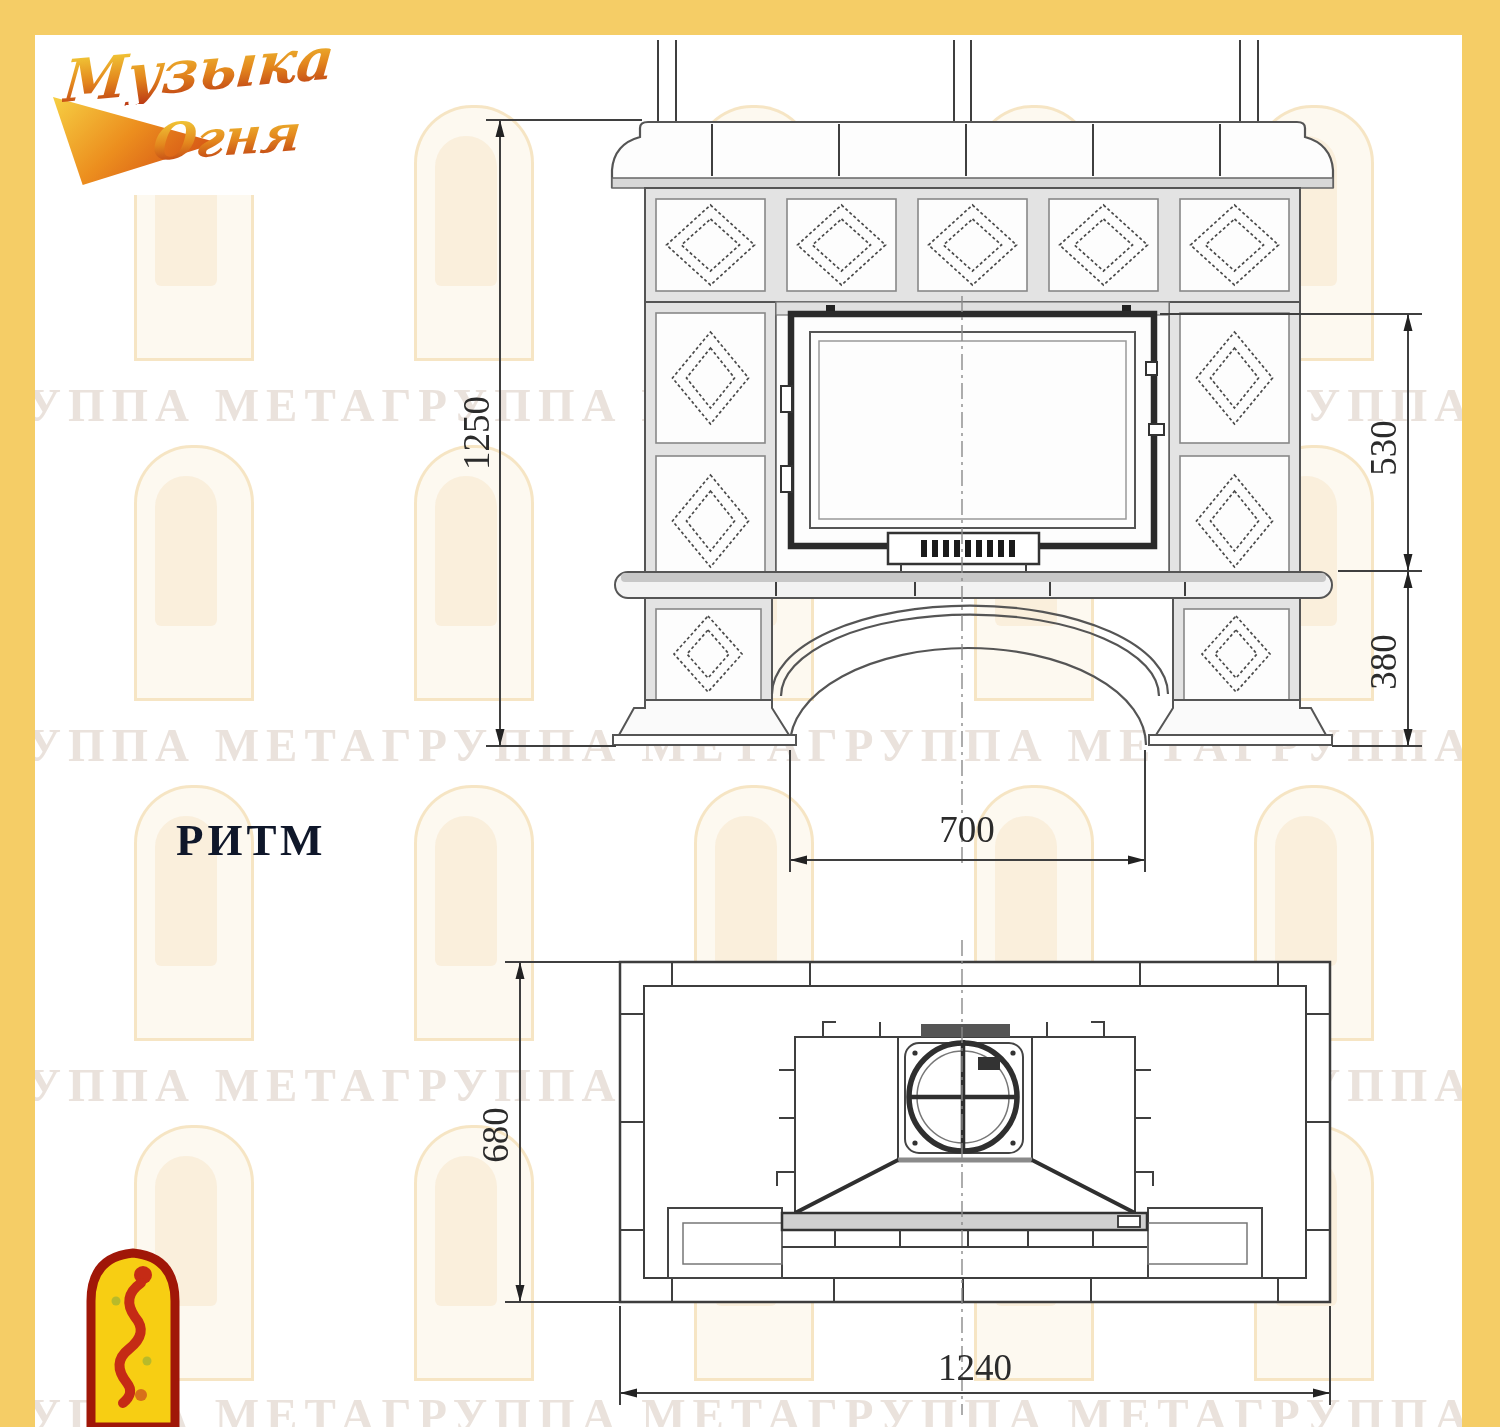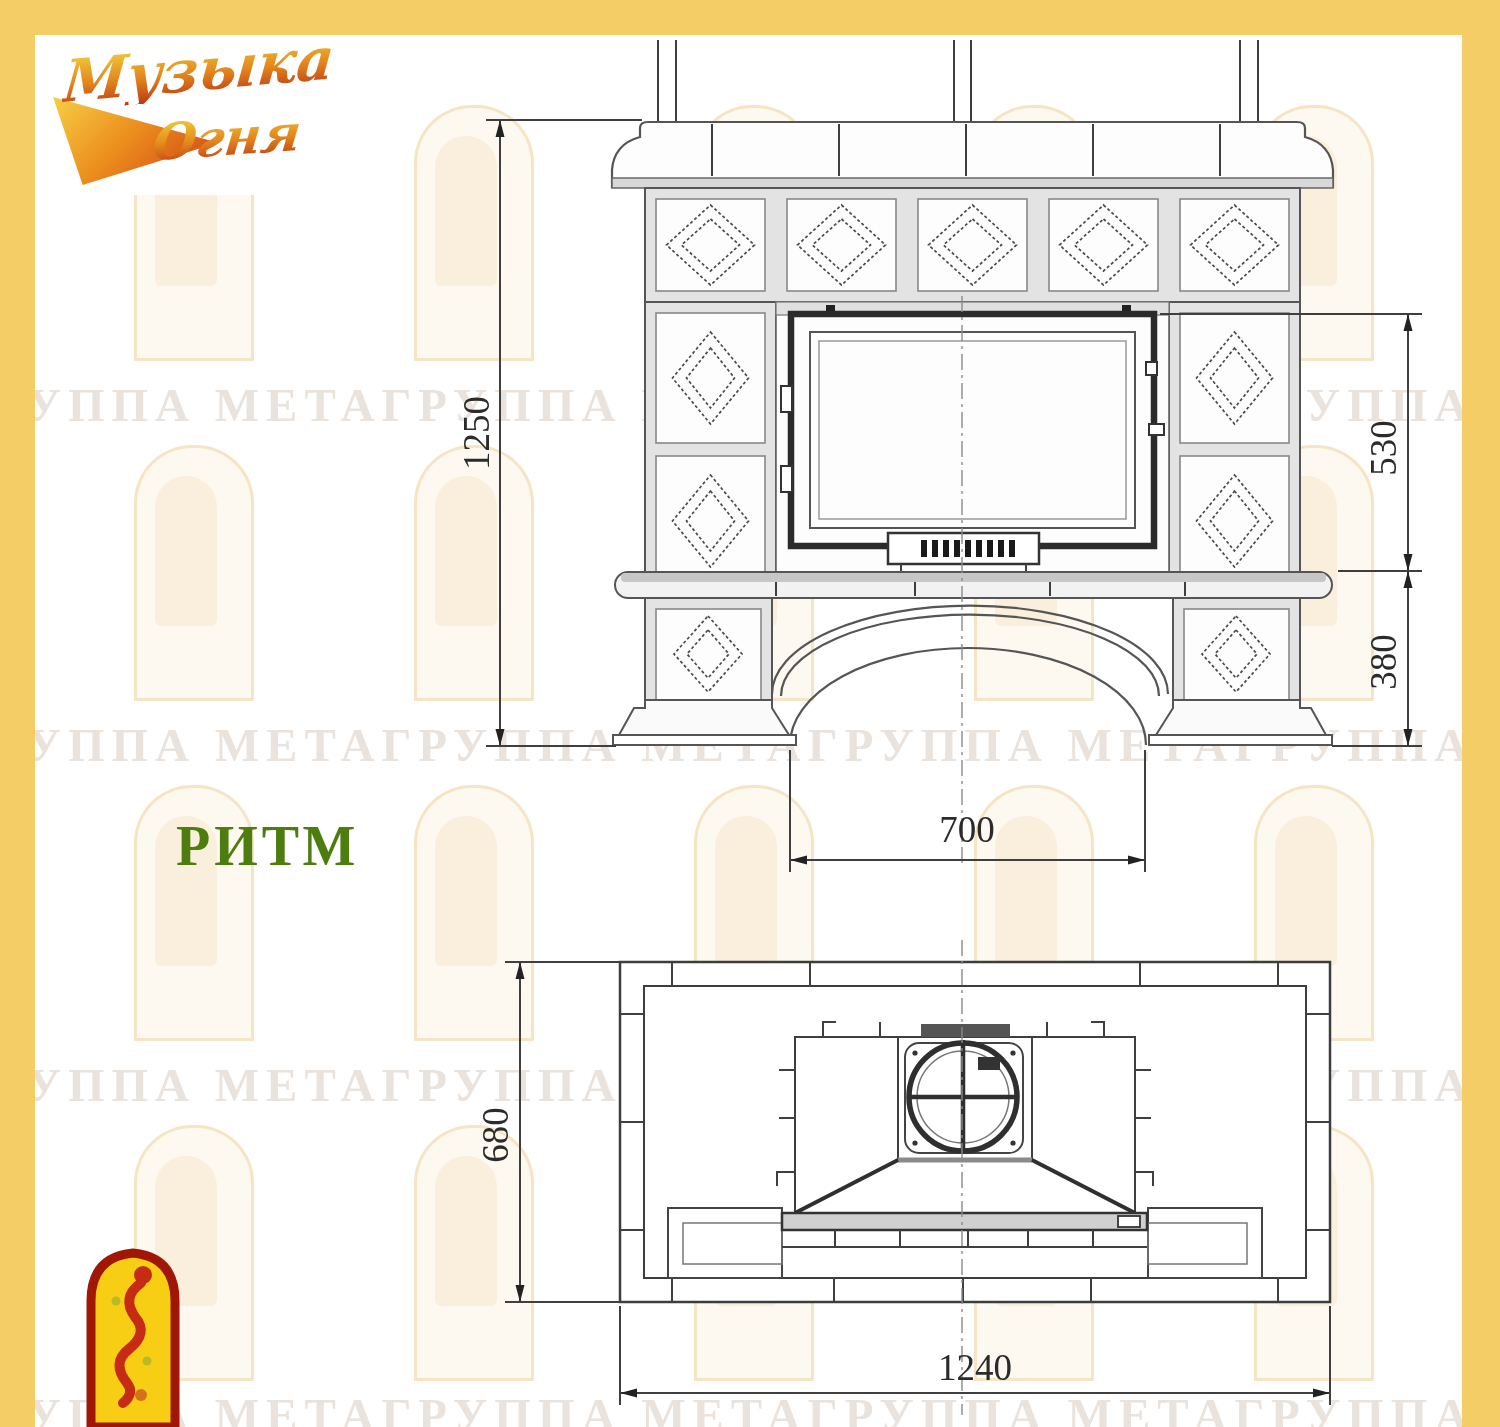--- a/index.html
+++ b/index.html
@@ -40,22 +40,22 @@
     position:absolute;font-family:"DejaVu Serif",serif;font-style:italic;font-weight:bold;
     background:linear-gradient(180deg,#f0c335 10%,#e3861d 55%,#bb3a14 100%);
     -webkit-background-clip:text;background-clip:text;color:transparent;
     text-shadow:none;line-height:1;
   }
   #logo-line1{left:28px;top:6px;font-size:58px;transform:rotate(-5deg) skewX(-10deg);}
   #logo-line2{left:118px;top:78px;font-size:50px;transform:rotate(-4deg) skewX(-10deg);}
   
   #model-title{
     position:absolute;left:176px;top:814px;z-index:4;
-    font-family:"Liberation Serif",serif;font-weight:bold;font-size:56px;
-    letter-spacing:4px;color:#4d7c0f;
+    font-family:"Liberation Serif",serif;font-weight:bold;font-size:45px;
+    letter-spacing:4px;color:#0f172a;
   }
   
   #drawing{position:absolute;left:0;top:0;z-index:3;}
   .ln{stroke:#3f3f3f;stroke-width:2;fill:none;}
   .dim-txt{font-family:"Liberation Serif",serif;font-size:37px;fill:#2b2b2b;}
   
   #emblem{position:absolute;left:83px;top:1243px;z-index:5;}
 </style>
 </head>
 <body>

